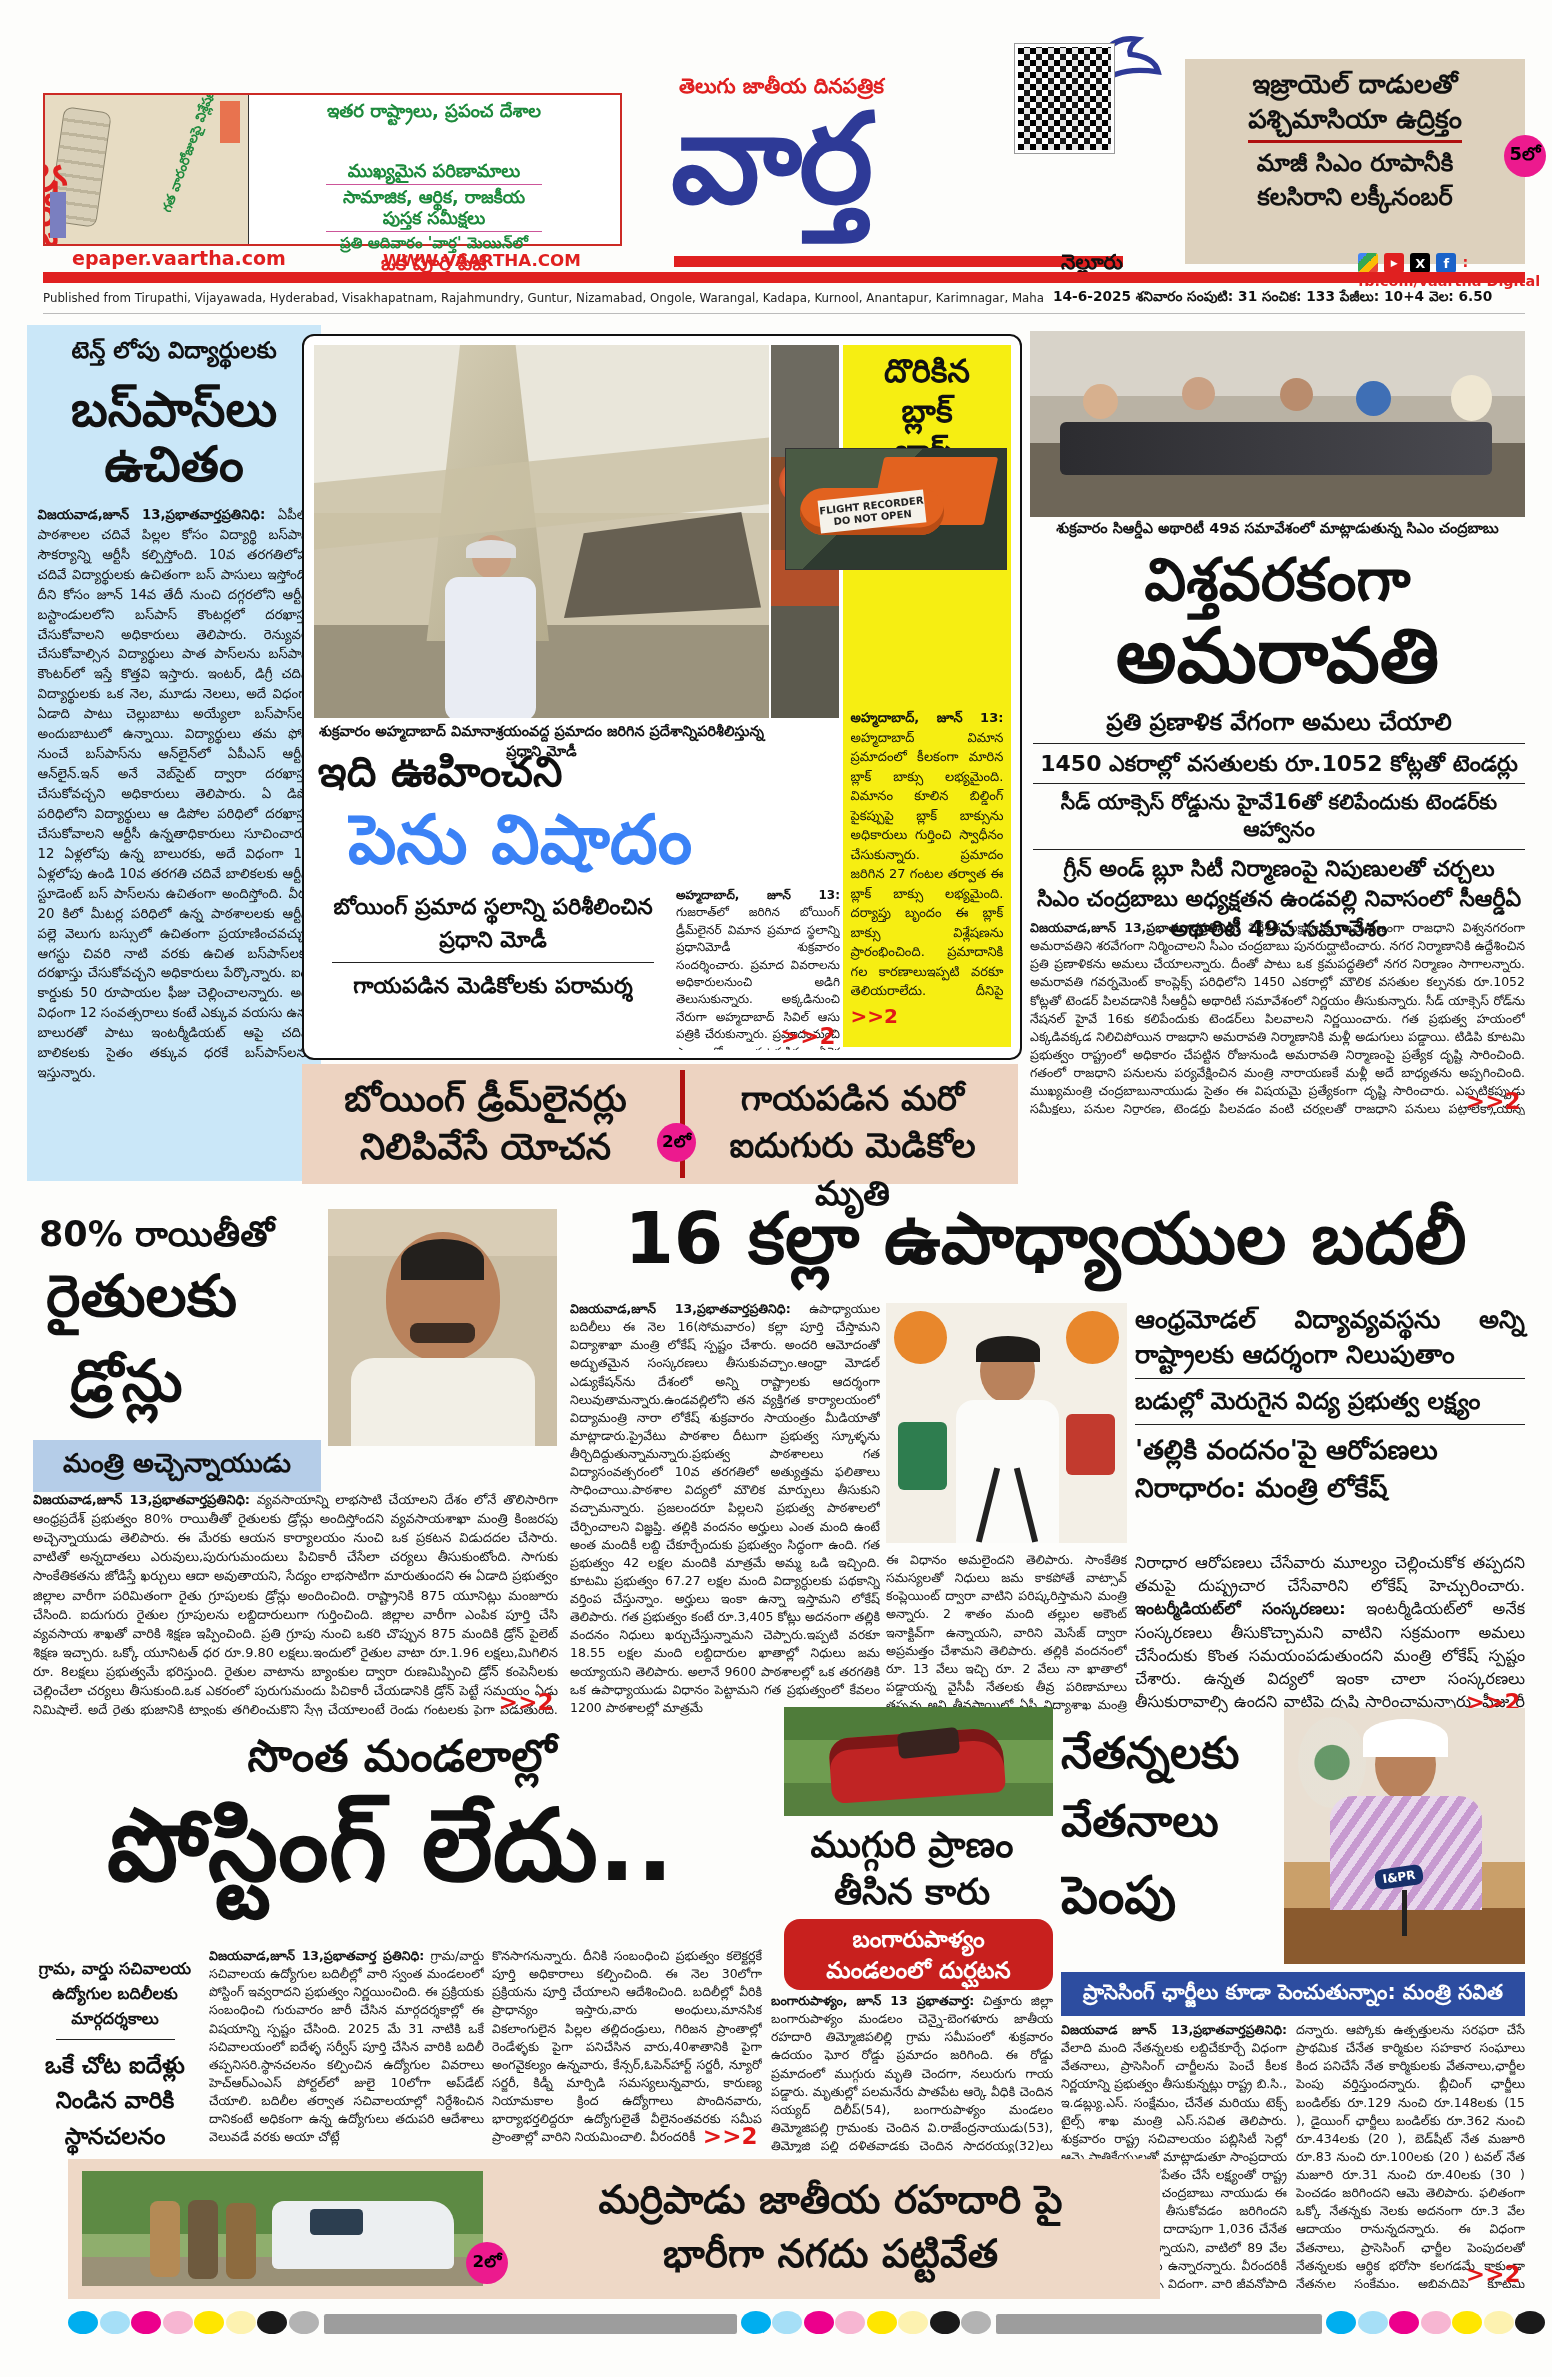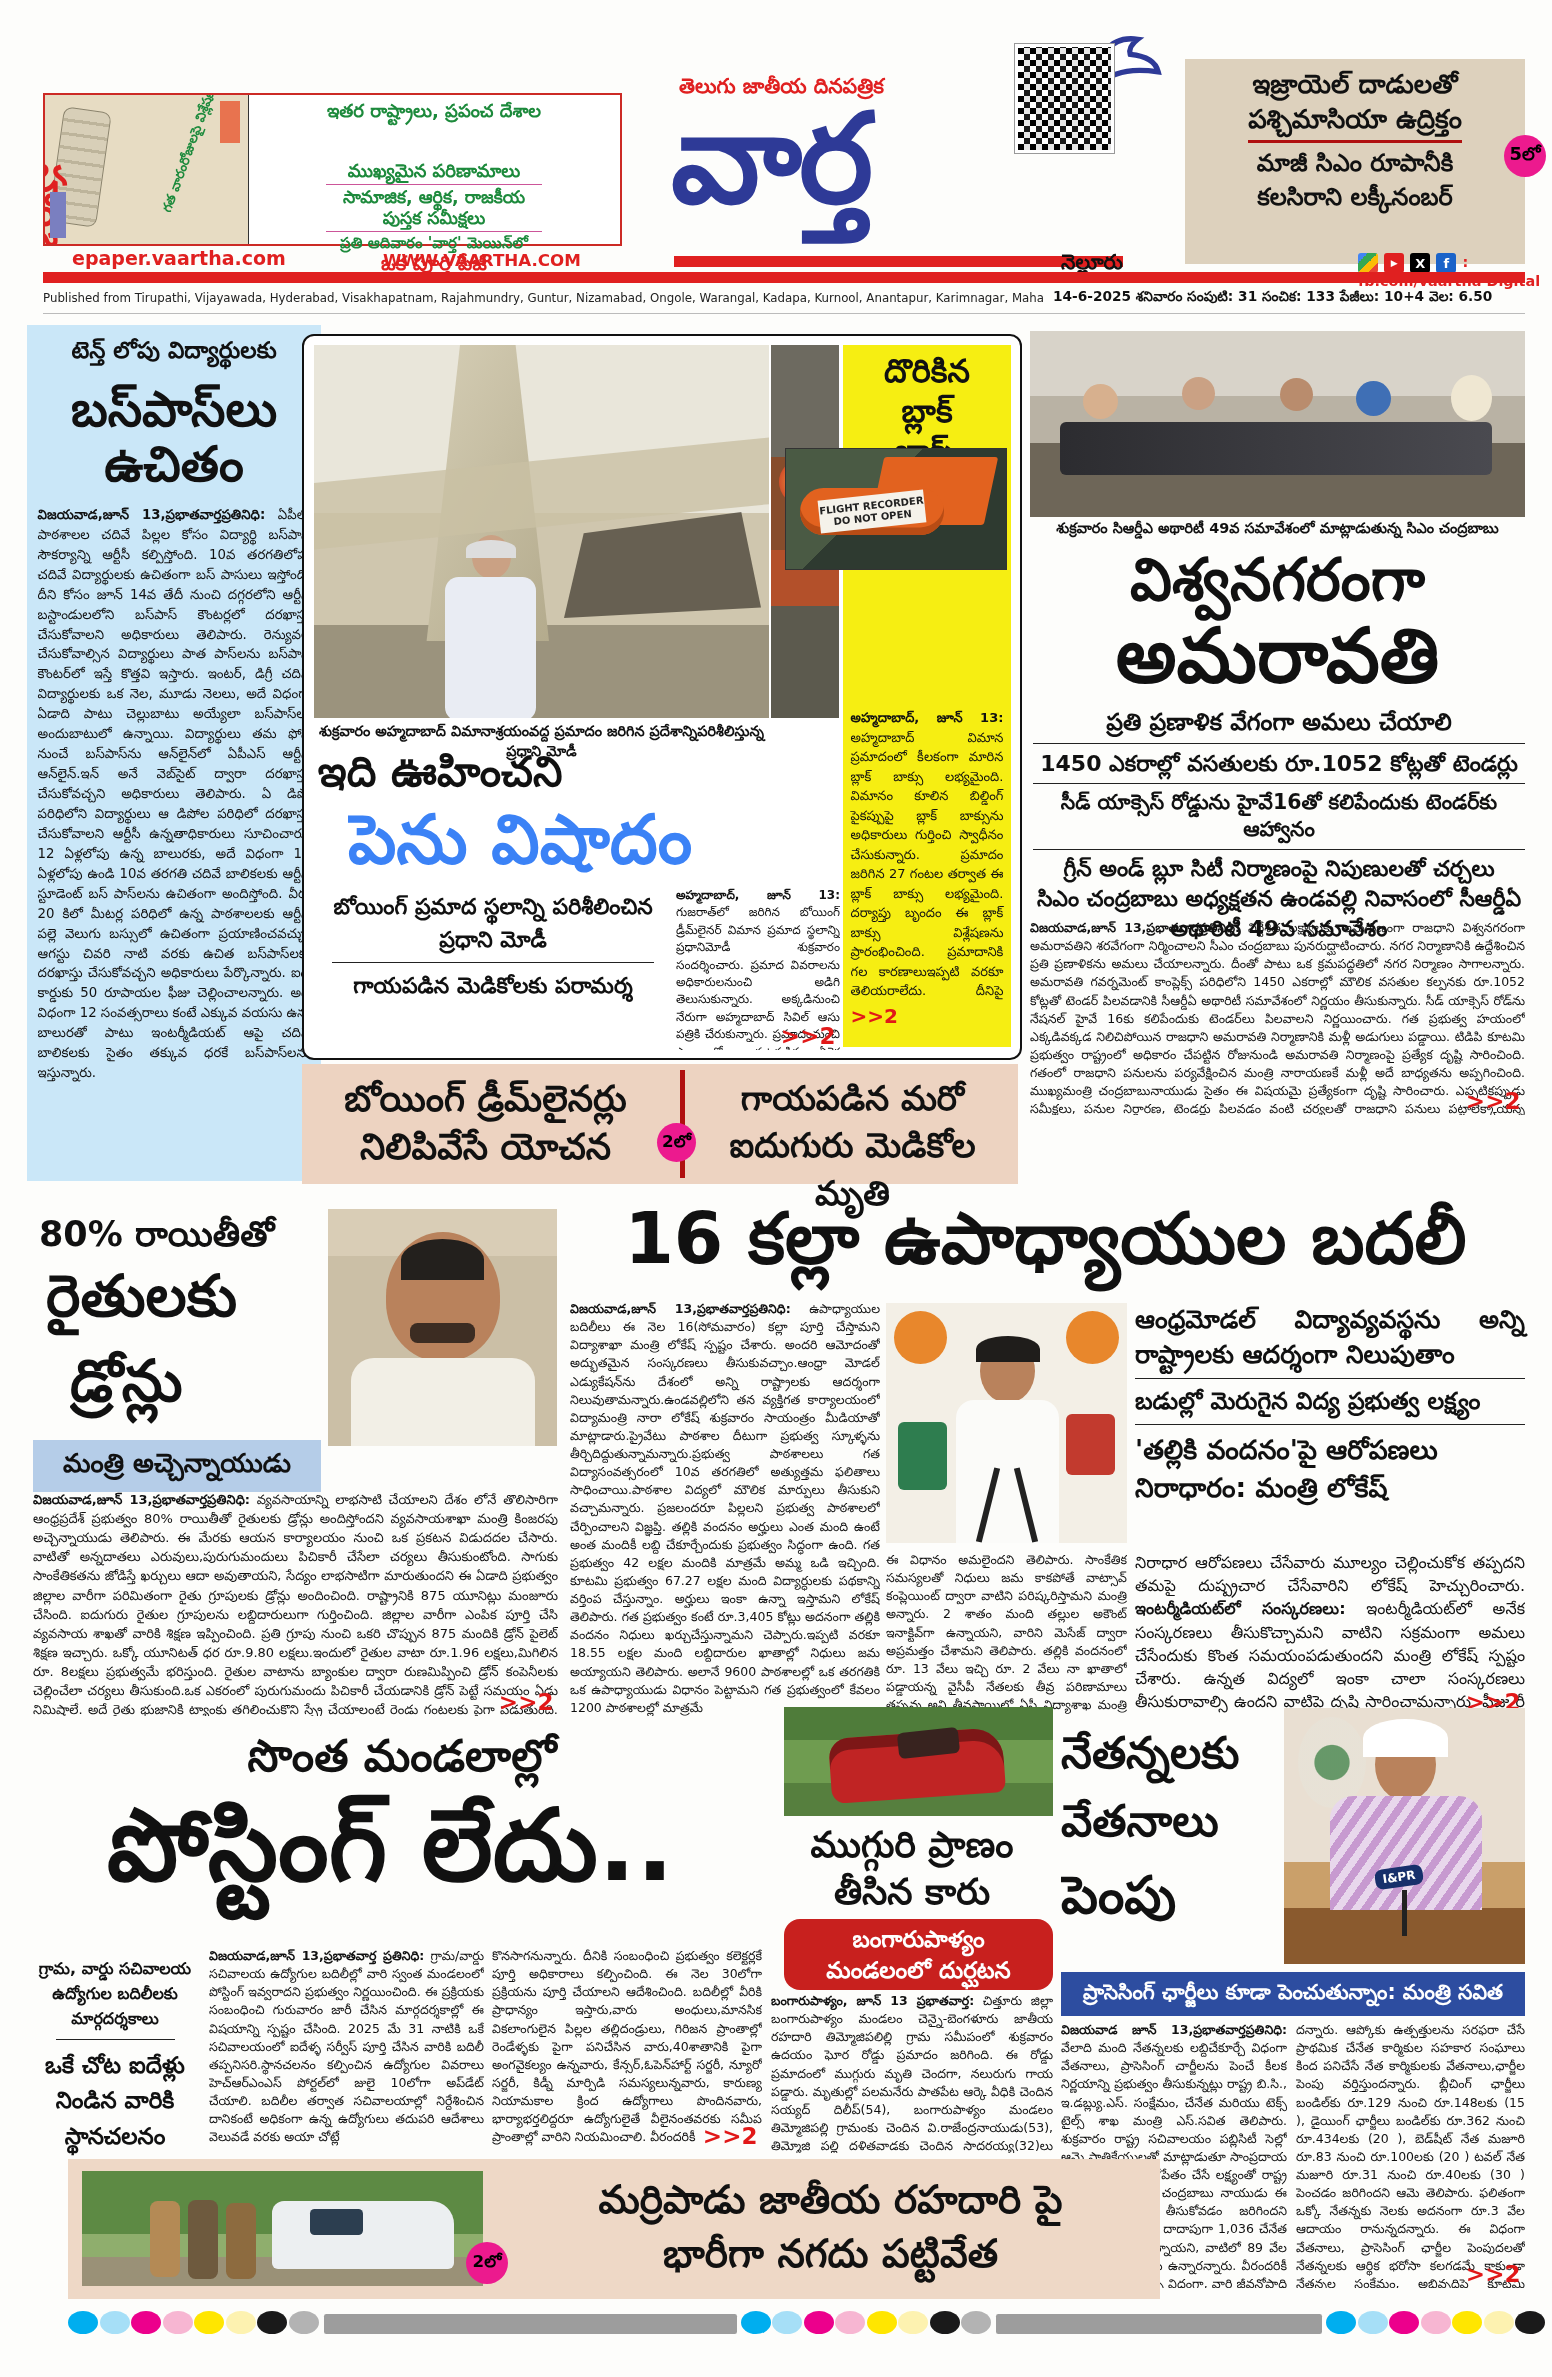--- a/index.html
+++ b/index.html
@@ -156,21 +156,21 @@
   <div class="abs photo clip" style="left:1030px;top:331px;width:495px;height:186px;background:linear-gradient(180deg,#d8d3c9 0 35%,#b9b2a4 35% 60%,#6e6658 60%);">
     <div style="position:absolute;left:30px;top:91px;width:432px;height:53px;background:linear-gradient(90deg,#2c2c30,#4a4a50);border-radius:6px;"></div>
     <div style="position:absolute;left:53px;top:53px;width:35px;height:35px;border-radius:50%;background:#d7b08e;"></div>
     <div style="position:absolute;left:152px;top:46px;width:33px;height:33px;border-radius:50%;background:#caa184;"></div>
     <div style="position:absolute;left:250px;top:47px;width:33px;height:33px;border-radius:50%;background:#b98c6d;"></div>
     <div style="position:absolute;left:326px;top:50px;width:35px;height:35px;border-radius:50%;background:#3f6fb5;"></div>
     <div style="position:absolute;left:421px;top:44px;width:41px;height:46px;border-radius:50%;background:#efe7d2;"></div>
   </div>
   <div class="abs capt" style="left:1030px;top:520px;width:495px;">శుక్రవారం సిఆర్డీఎ అథారిటీ 49వ సమావేశంలో మాట్లాడుతున్న సిఎం చంద్రబాబు</div>
 
-  <div class="abs b ctr clip" style="left:1030px;top:545px;width:495px;font-size:59px;white-space:nowrap;text-shadow:1.5px 1.5px 0 #fff;">విశ్వనగరంగా</div>
+  <div class="abs b ctr clip" style="left:1030px;top:545px;width:495px;font-size:59px;white-space:nowrap;text-shadow:1.5px 1.5px 0 #fff;">విశ్తవరకంగా</div>
   <div class="abs b ctr clip" style="left:1030px;top:611px;width:495px;font-size:76px;white-space:nowrap;text-shadow:1.5px 1.5px 0 #fff;">అమరావతి</div>
 
   <div class="abs ctr" style="left:1033px;top:707px;width:492px;">
     <div class="b" style="font-size:23.5px;line-height:1.35;border-bottom:1.5px solid #222;padding-bottom:4.6px;">ప్రతి ప్రణాళిక వేగంగా అమలు చేయాలి</div>
     <div class="b" style="font-size:22px;line-height:1.35;border-bottom:1.5px solid #222;padding:4.6px 0;">1450 ఎకరాల్లో వసతులకు రూ.1052 కోట్లతో టెండర్లు</div>
     <div class="b" style="font-size:20.5px;line-height:1.35;border-bottom:1.5px solid #222;padding:4.6px 0;">సీడ్ యాక్సెస్ రోడ్డును హైవే16తో కలిపేందుకు టెండర్‌కు ఆహ్వానం</div>
     <div class="b" style="font-size:22px;line-height:1.35;padding-top:4.6px;">గ్రీన్ అండ్ బ్లూ సిటీ నిర్మాణంపై నిపుణులతో చర్చలు</div>
     <div class="b" style="font-size:22px;line-height:1.35;">సిఎం చంద్రబాబు అధ్యక్షతన ఉండవల్లి నివాసంలో సీఆర్డీఏ అథారిటీ 49వ సమావేశం</div>
   </div>
 

